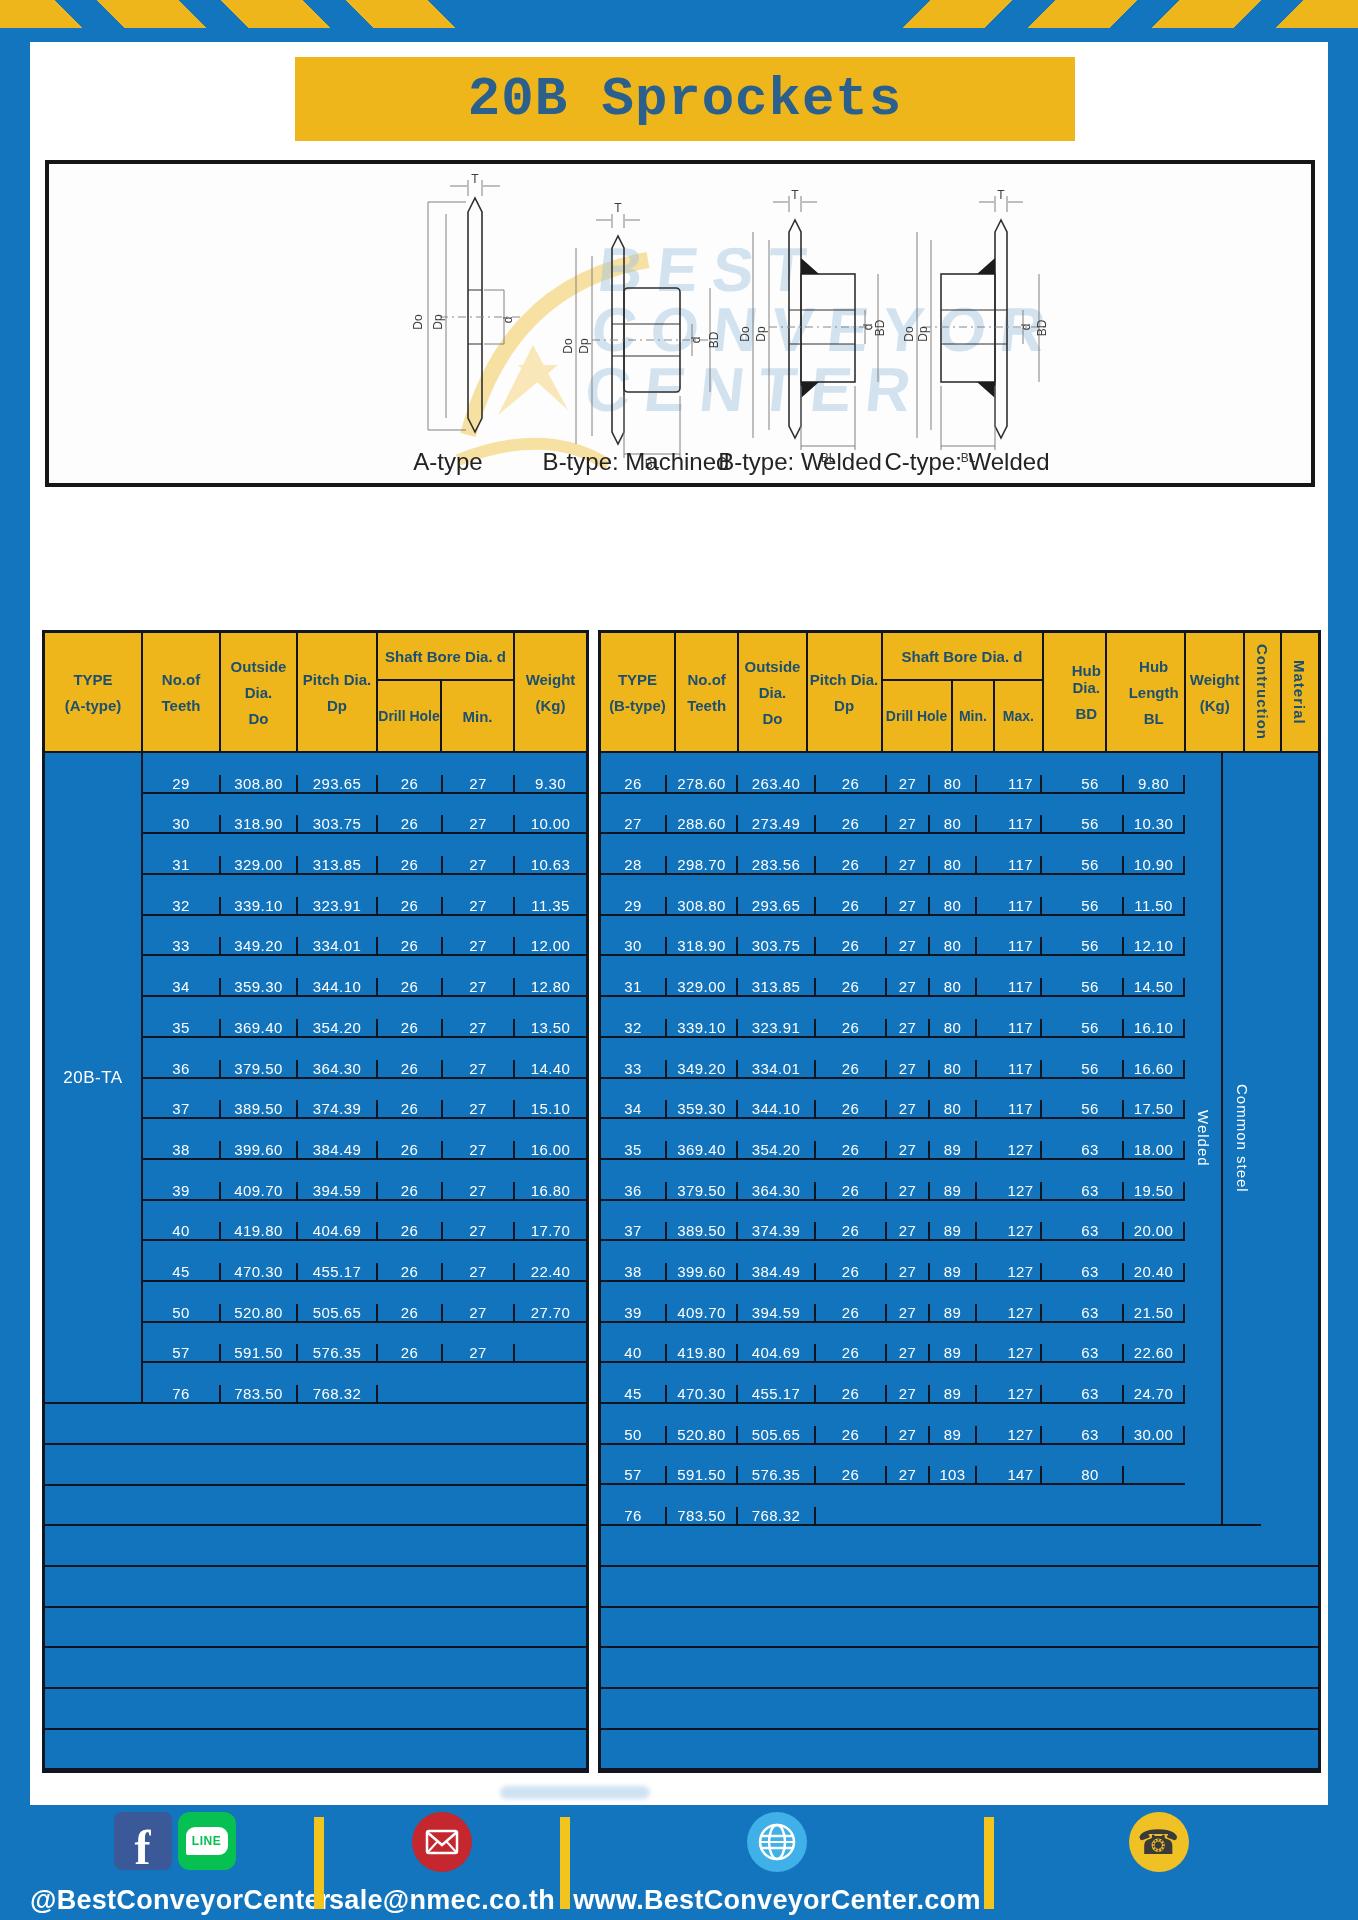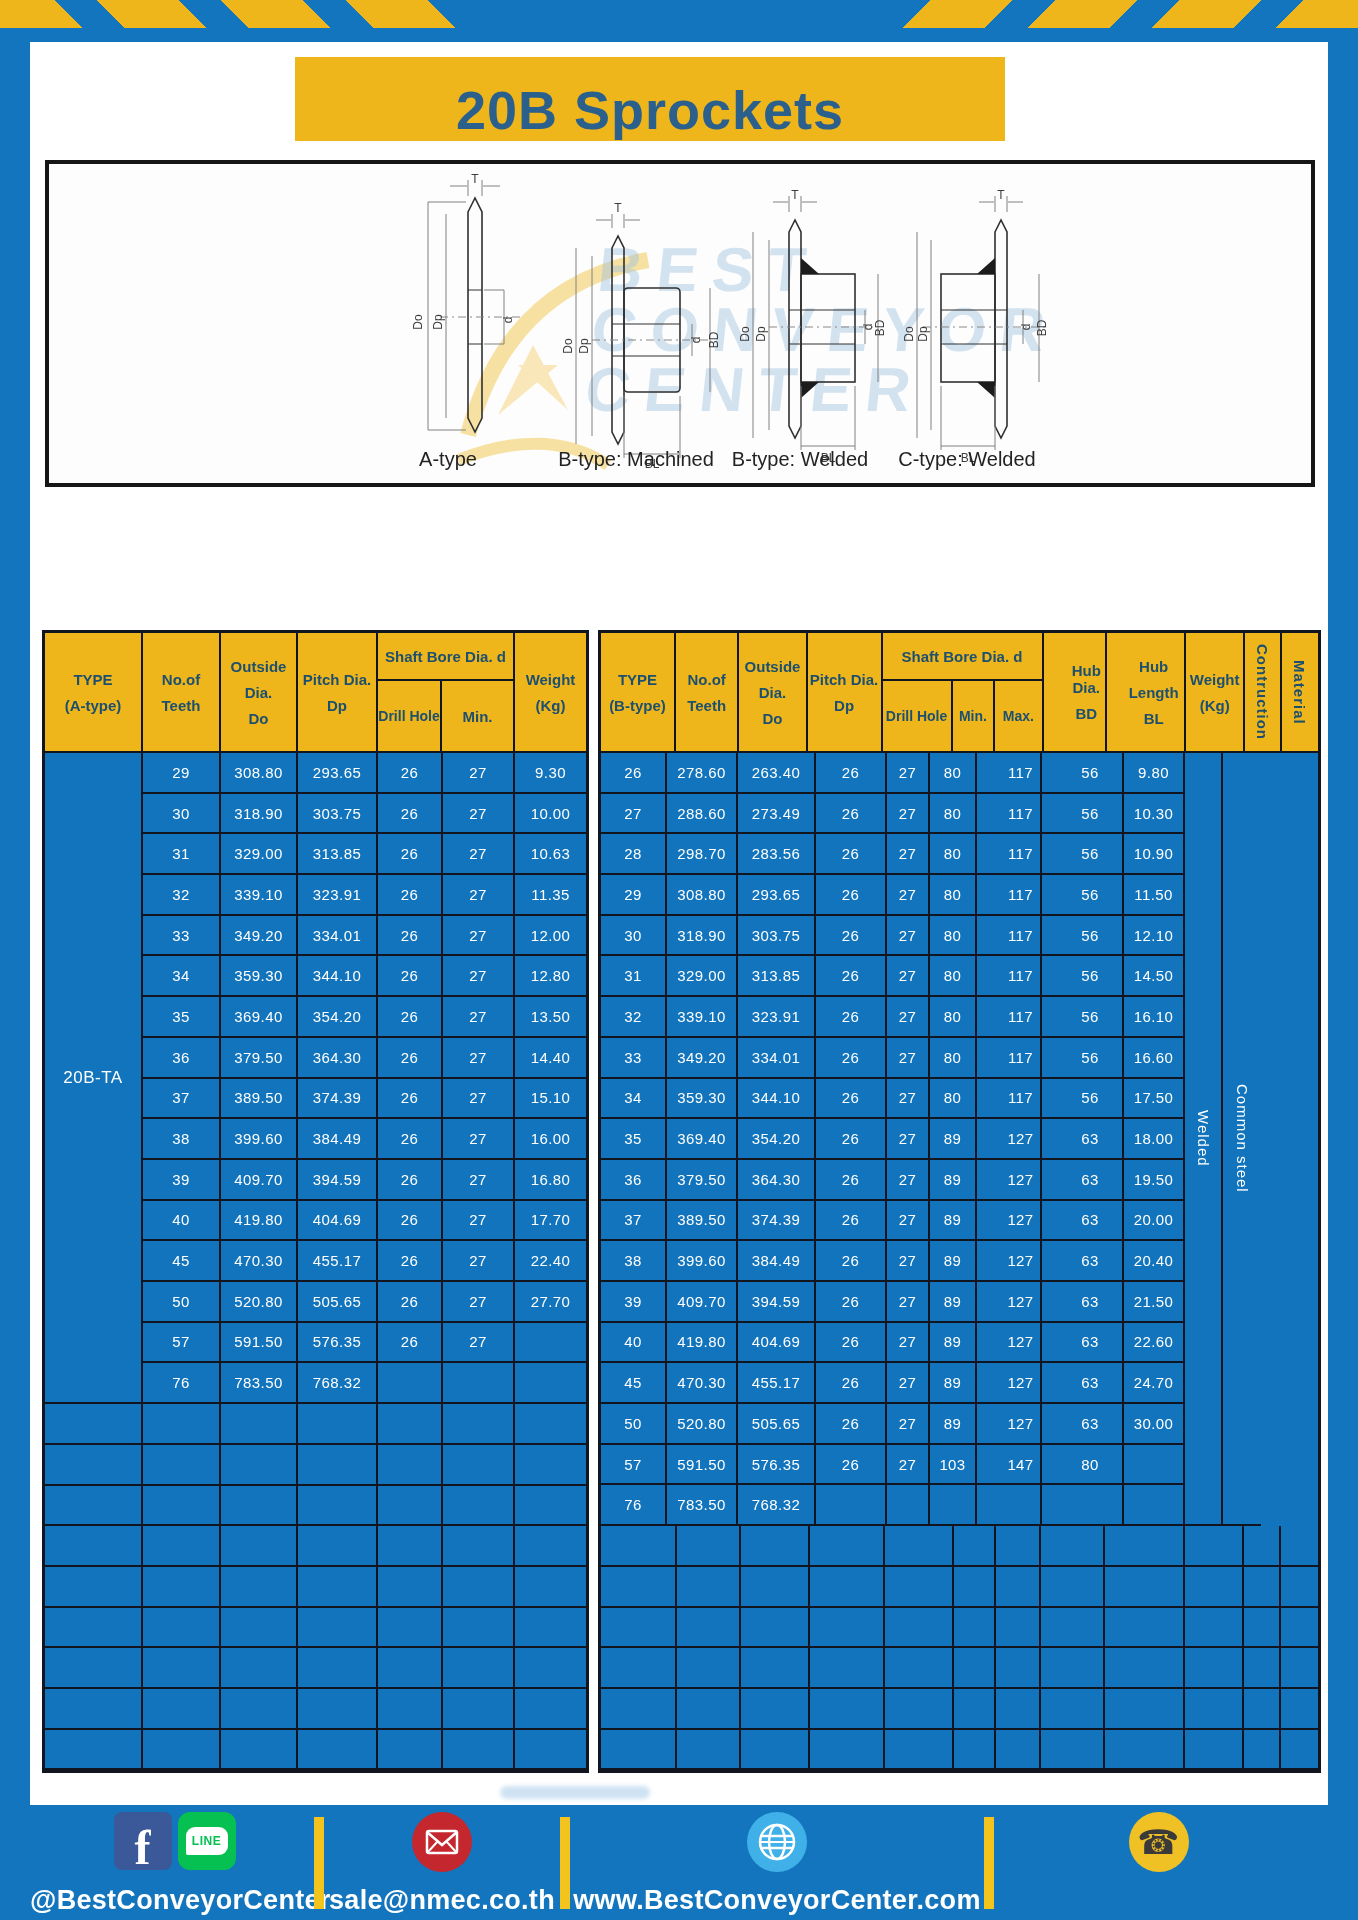--- a/index.html
+++ b/index.html
@@ -3,31 +3,31 @@
 <meta charset="utf-8">
 <style>
   html,body{margin:0;padding:0;background:#555;}
   #page{position:relative;width:1358px;height:1920px;background:#1375bd;overflow:hidden;
         font-family:"Liberation Sans",sans-serif;}
   .white-area{position:absolute;left:30px;top:42px;width:1298px;height:1763px;background:#ffffff;}
   .hazard{position:absolute;top:0;height:28px;width:470px;}
   .hazard.left{left:0;background:repeating-linear-gradient(45deg,#efb61c 0 58px,#1375bd 58px 88px);}
   .hazard.right{right:0;background:repeating-linear-gradient(-45deg,#efb61c 0 58px,#1375bd 58px 88px);}
 
-  .title-banner{position:absolute;left:295px;top:57px;width:710px;height:84px;background:#efb61c;
-        display:flex;align-items:flex-end;justify-content:center;}
+  .title-banner{position:absolute;left:295px;top:57px;width:780px;height:84px;background:#efb61c;
+        display:flex;align-items:center;justify-content:center;font-family:Liberation Mono, monospace;}
   .title-banner .t{font-size:54px;font-weight:bold;color:#2b608d;letter-spacing:1px;}
 
   .draw-box{position:absolute;left:45px;top:160px;width:1270px;height:327px;background:#fdfdfd;
         border:4px solid #161616;box-sizing:border-box;}
   .specs{position:absolute;left:62px;top:247px;font-size:20px;font-weight:bold;color:#1d5373;line-height:31px;}
   .wm-logo{position:absolute;left:438px;top:225px;opacity:.5;}
   .wm-text{position:absolute;left:592px;top:240px;font-weight:bold;font-size:62px;line-height:60px;
         letter-spacing:14px;color:#9fc3e0;opacity:.45;transform:skewX(-6deg);}
-  .caption{position:absolute;top:448px;transform:translateX(-50%);font-size:20px;color:#232323;}
+  .caption{position:absolute;top:448px;transform:translateX(-50%);font-size:24px;color:#232323;}
   .dwg{position:absolute;}
   .dwg .dim{stroke:#808080;stroke-width:1;fill:none;}
   .dwg .part{stroke:#303030;stroke-width:1.6;fill:none;}
   .dwg .bore{stroke:#303030;stroke-width:1;fill:none;}
   .dwg .cl{stroke:#888;stroke-width:1;stroke-dasharray:8 4 2 4;fill:none;}
   .dwg .weld{fill:#1c1c1c;stroke:none;}
   .dwg text{font-family:"Liberation Sans",sans-serif;font-size:12px;fill:#3c3c3c;}
 
   
   .tbl{position:absolute;border:3px solid #10151f;background:#1274bc;box-sizing:content-box;}
@@ -43,21 +43,21 @@
   .hg-bot .hc:last-child{border-right:none;}
   .hc.vert{writing-mode:vertical-rl;gap:0;letter-spacing:1px;}
 
   .tzone{display:flex;}
   .type-merged{display:flex;align-items:center;justify-content:center;color:#fff;font-size:17px;
       border-right:2px solid #10151f;border-bottom:2px solid #10151f;box-sizing:border-box;letter-spacing:.5px;}
   .merged-vert{display:flex;align-items:center;justify-content:center;color:#fff;font-size:15px;
       writing-mode:vertical-rl;letter-spacing:1px;border-right:2px solid #10151f;border-bottom:2px solid #10151f;box-sizing:border-box;}
   .merged-vert.nr{border-right:none;}
   .rows,.ezone{display:block;}
-  .row{display:flex;height:40.7px;}
+  .row{display:flex;height:40.7px;align-items:flex-end;}
   .cell{display:flex;align-items:center;justify-content:center;color:#fff;font-size:15px;letter-spacing:.4px;
       border-right:2px solid #10151f;border-bottom:2px solid #10151f;box-sizing:border-box;}
   .cell.nr{border-right:none;}
 
   
   .wa0{width:98px;}.wa1{width:78px;}.wa2{width:77px;}.wa3{width:80px;}.wa4{width:65px;}.wa5{width:72px;}.wa6{width:71px;}
   
   .wb0{width:78px;}.wb1{width:66px;}.wb2{width:71px;}.wb3{width:78px;}.wb4{width:71px;}.wb5{width:43px;}
   .wb6{width:47px;}.wb7{width:65px;padding-left:24px;}.wb8{width:82px;padding-left:16px;}.wb9{width:61px;}.wb10{width:38px;}.wb11{width:38px;}
 

